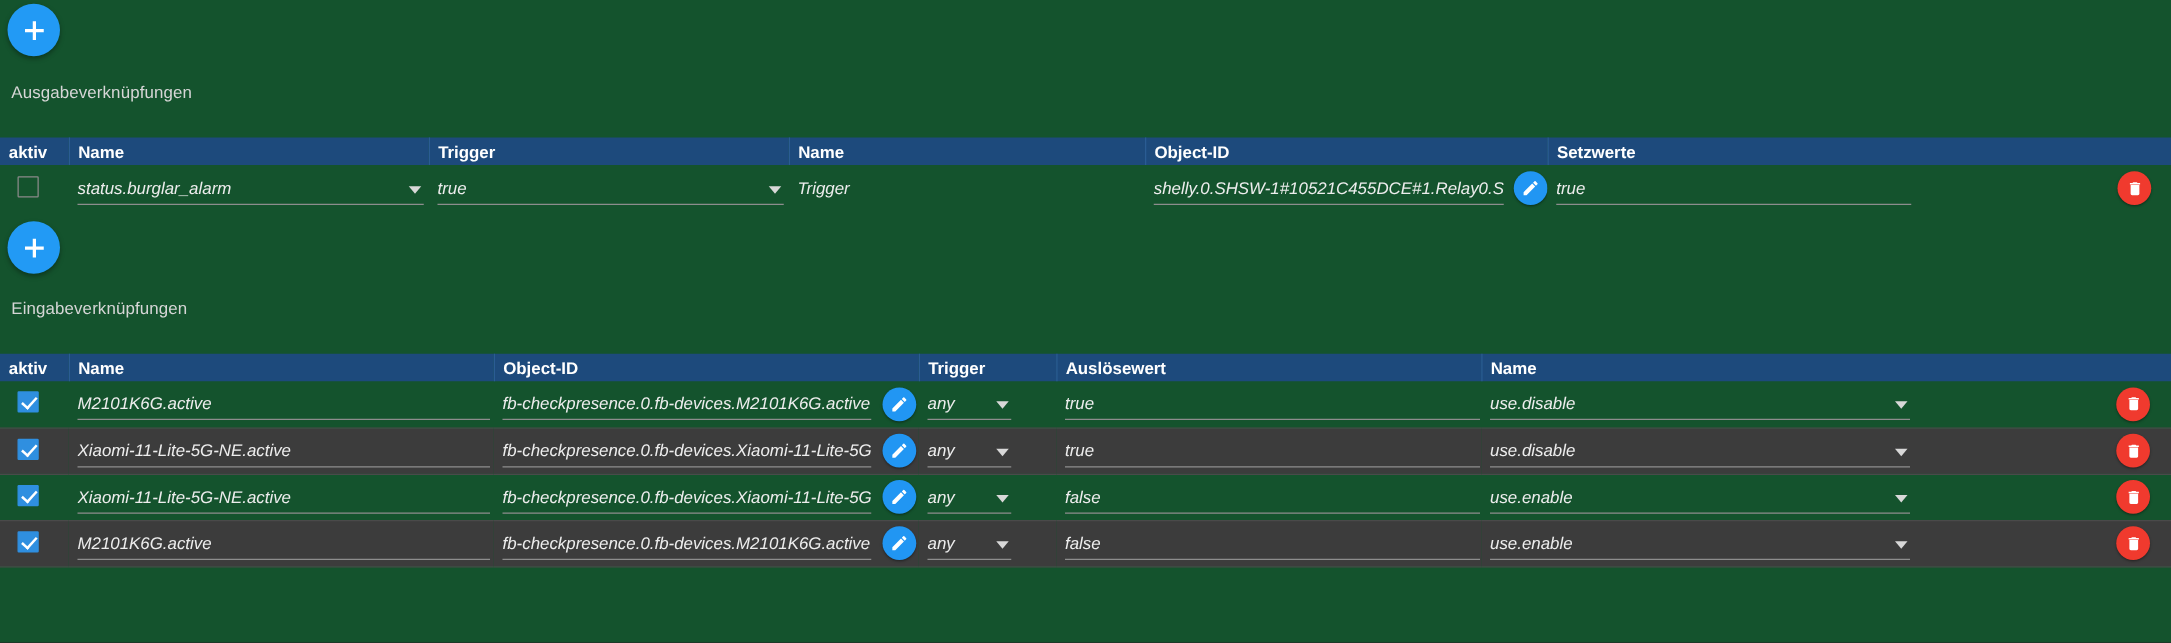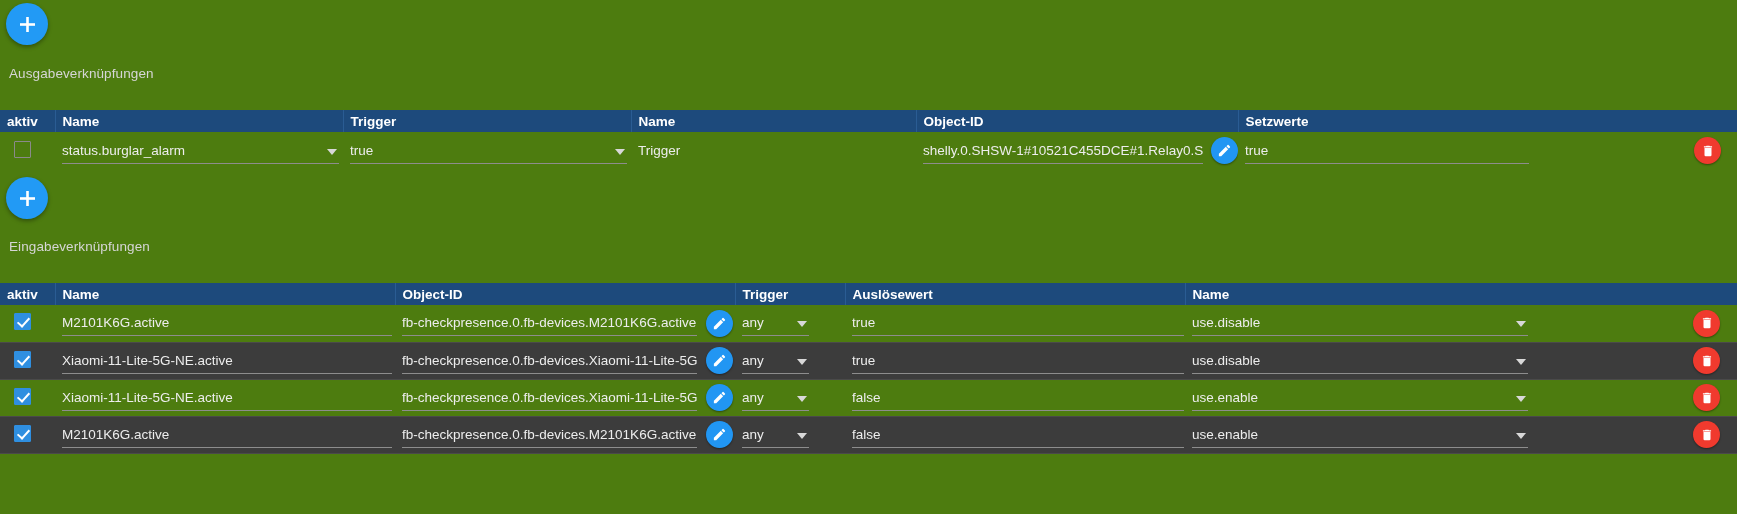--- a/index.html
+++ b/index.html
@@ -9,21 +9,21 @@
     height: 514px;
     background: #272727;
     font-family: "Liberation Sans", sans-serif;
     overflow: hidden;
   }
 
   .page {
     position: relative;
     width: 1737px;
     height: 514px;
-    background: #4d7c0f;
+    background: #14532d;
   }
 
   
   .fab {
     position: absolute;
     width: 42px; height: 42px;
     border-radius: 50%;
     background: #229af5;
     border: none;
     color: #ffffff;
@@ -60,21 +60,21 @@
     color: #ffffff;
     font-size: 13.5px;
     font-weight: bold;
     padding: 0 0 0 7px;
     vertical-align: middle;
     border-right: 1px solid #2a5c93;
     white-space: nowrap;
   }
   .thead-row th:last-child { border-right: none; }
 
-  tbody tr { height: 37px; }
+  tbody tr { height: 37px; font-style: italic; }
   tbody tr.alt { background: #3c3c3c; }
   tbody tr td {
     padding: 0 0 0 7px;
     vertical-align: middle;
     color: #e8e8e8;
     font-size: 13.5px;
     white-space: nowrap;
     overflow: hidden;
   }
   tbody tr.alt td { border-top: 1px solid #4a4a4a; border-bottom: 1px solid #4a4a4a; }

